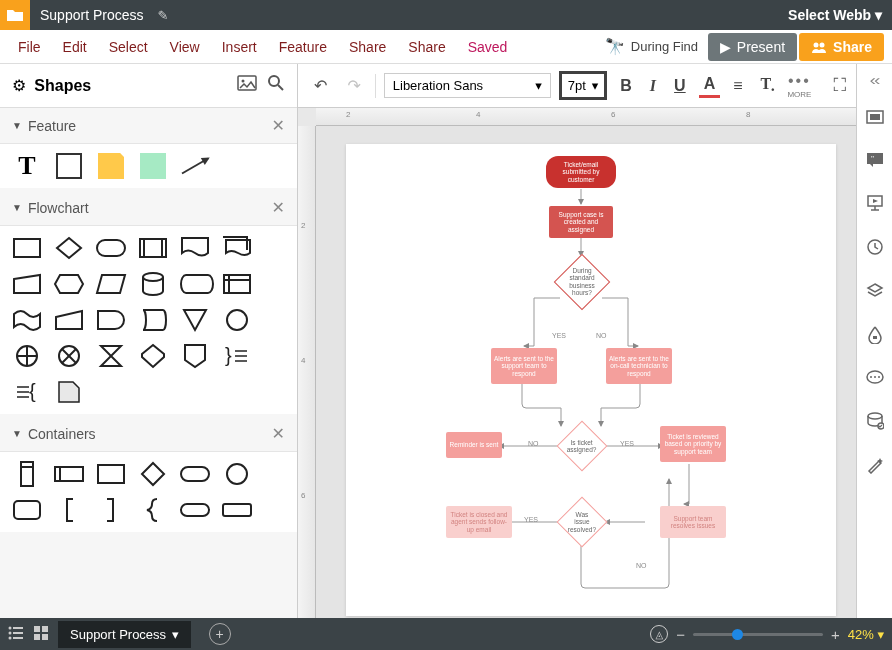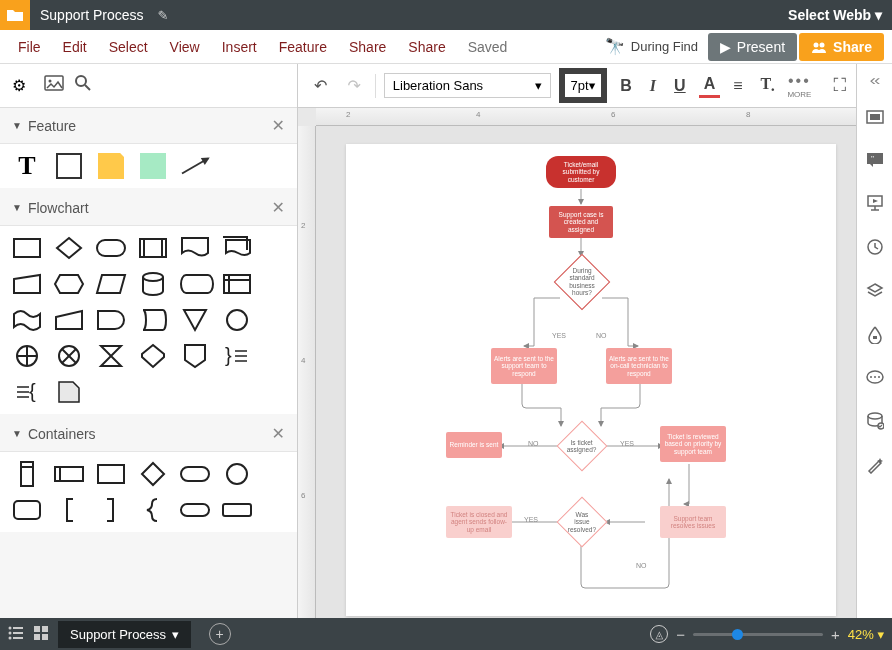--- a/index.html
+++ b/index.html
@@ -6,21 +6,21 @@
 body { width:892px; height:650px; overflow:hidden; background:#fff; display:flex; flex-direction:column; }
 .titlebar { background:#3b4347; height:30px; display:flex; align-items:center; color:#fff; font-size:14px; }
 .folder-ico { width:30px; height:30px; background:#f9a11c; display:flex; align-items:center; justify-content:center; }
 .doc-title { padding:0 10px; font-weight:500; }
 .title-edit { opacity:.7; font-size:13px; padding-left:4px; }
 .spacer { flex:1; }
 .user-name { padding-right:10px; font-weight:600; }
 .menubar { height:34px; display:flex; align-items:center; padding:0 8px; gap:2px; border-bottom:1px solid #ddd; }
 .menu-item { padding:6px 10px; font-size:14px; color:#7f1d1d; cursor:pointer; }
 .menu-item.whatsnew { color:#0d87e9; text-decoration:underline; }
-.menu-item.saved { color:#737373; }
+.menu-item.saved { color:#be185d; }
 .feature-find { display:flex; align-items:center; gap:6px; font-size:13px; color:#444; margin-right:8px; }
 .binoc { font-size:16px; }
 .btn { padding:6px 12px; border-radius:3px; font-size:14px; display:flex; align-items:center; gap:6px; cursor:pointer; border:none; }
 .btn-present { background:#6d7679; color:#fff; }
 .btn-share { background:#f9a11c; color:#fff; font-weight:600; }
 .main-row { flex:1; display:flex; min-height:0; }
 .left-panel { width:298px; border-right:1px solid #ccc; display:flex; flex-direction:column; background:#fff; }
 .shapes-hdr { height:44px; display:flex; align-items:center; padding:0 12px; border-bottom:1px solid #ddd; }
 .gear { font-size:16px; margin-right:8px; }
 .shapes-title { font-size:16px; font-weight:600; flex:1; }
@@ -38,21 +38,21 @@
 .note { width:26px; height:26px; background:#ffc94a; clip-path:polygon(0 0,85% 0,100% 15%,100% 100%,0 100%); }
 .green { width:26px; height:26px; background:#a6eac4; }
 .arrow-line { width:30px; height:2px; background:#333; position:relative; transform:rotate(-30deg); }
 .arrow-line::after { content:''; position:absolute; right:-2px; top:-3px; border-left:8px solid #333; border-top:4px solid transparent; border-bottom:4px solid transparent; }
 .import-bar { height:38px; border-top:1px solid #ddd; display:flex; align-items:center; justify-content:center; font-size:14px; color:#444; cursor:pointer; gap:8px; }
 .canvas-area { flex:1; display:flex; flex-direction:column; min-width:0; background:#e8e8e8; position:relative; }
 .toolbar2 { height:44px; background:#fff; border-bottom:1px solid #ccc; display:flex; align-items:center; padding:0 10px; gap:8px; }
 .tb-btn { padding:4px 6px; font-size:16px; color:#555; cursor:pointer; }
 .tb-btn.dim { opacity:.35; }
 .font-select { border:1px solid #ccc; padding:4px 8px; font-size:13px; width:174px; display:flex; align-items:center; justify-content:space-between; background:#fff; }
-.size-select { border:6px solid #404040; padding:4px 6px; font-size:13px; width:50px; display:flex; align-items:center; justify-content:space-between; background:#fff; }
+.size-select { border:3px solid #404040; padding:4px 6px; font-size:13px; width:50px; display:flex; align-items:center; justify-content:space-between; background:#fff; }
 .fmt-btn { font-size:16px; font-weight:600; color:#444; padding:2px 5px; cursor:pointer; }
 .fmt-btn.u { text-decoration:underline; }
 .fmt-btn.i { font-style:italic; font-family:serif; }
 .more-col { display:flex; flex-direction:column; align-items:center; font-size:8px; color:#777; margin-left:auto; }
 .more-dots { font-size:16px; letter-spacing:2px; }
 .expand { font-size:18px; color:#555; margin-left:14px; cursor:pointer; }
 .ruler-h { height:18px; background:linear-gradient(#f4f4f4,#e6e6e6); border-bottom:1px solid #bbb; margin-left:18px; position:relative; font-size:8px; color:#888; }
 .ruler-h span { position:absolute; top:2px; }
 .canvas-wrap { flex:1; display:flex; min-height:0; }
 .ruler-v { width:18px; background:linear-gradient(90deg,#f4f4f4,#e6e6e6); border-right:1px solid #bbb; position:relative; font-size:8px; color:#888; }
@@ -120,20 +120,21 @@
       </svg>
     <span>Share</span>
   </button>
 </div>
 
 <div class="main-row">
 
   <div class="left-panel">
     <div class="shapes-hdr">
       <span class="gear">⚙</span>
+      <span class="shapes-title">Shapes</span>
       <span class="hdr-ico">
         <svg width="20" height="16">
             <rect x="1" y="1" width="18" height="14" rx="1" fill="none" stroke="#555" stroke-width="1.5"></rect>
             <circle cx="6" cy="6" r="1.5" fill="#555"></circle>
             <path d="M3 13l4-4 3 3 4-5 4 6" fill="none" stroke="#555" stroke-width="1.5"></path>
           </svg>
       </span>
       <span class="hdr-ico">
         <svg width="18" height="18">
             <circle cx="7" cy="7" r="5" fill="none" stroke="#555" stroke-width="2"></circle>

